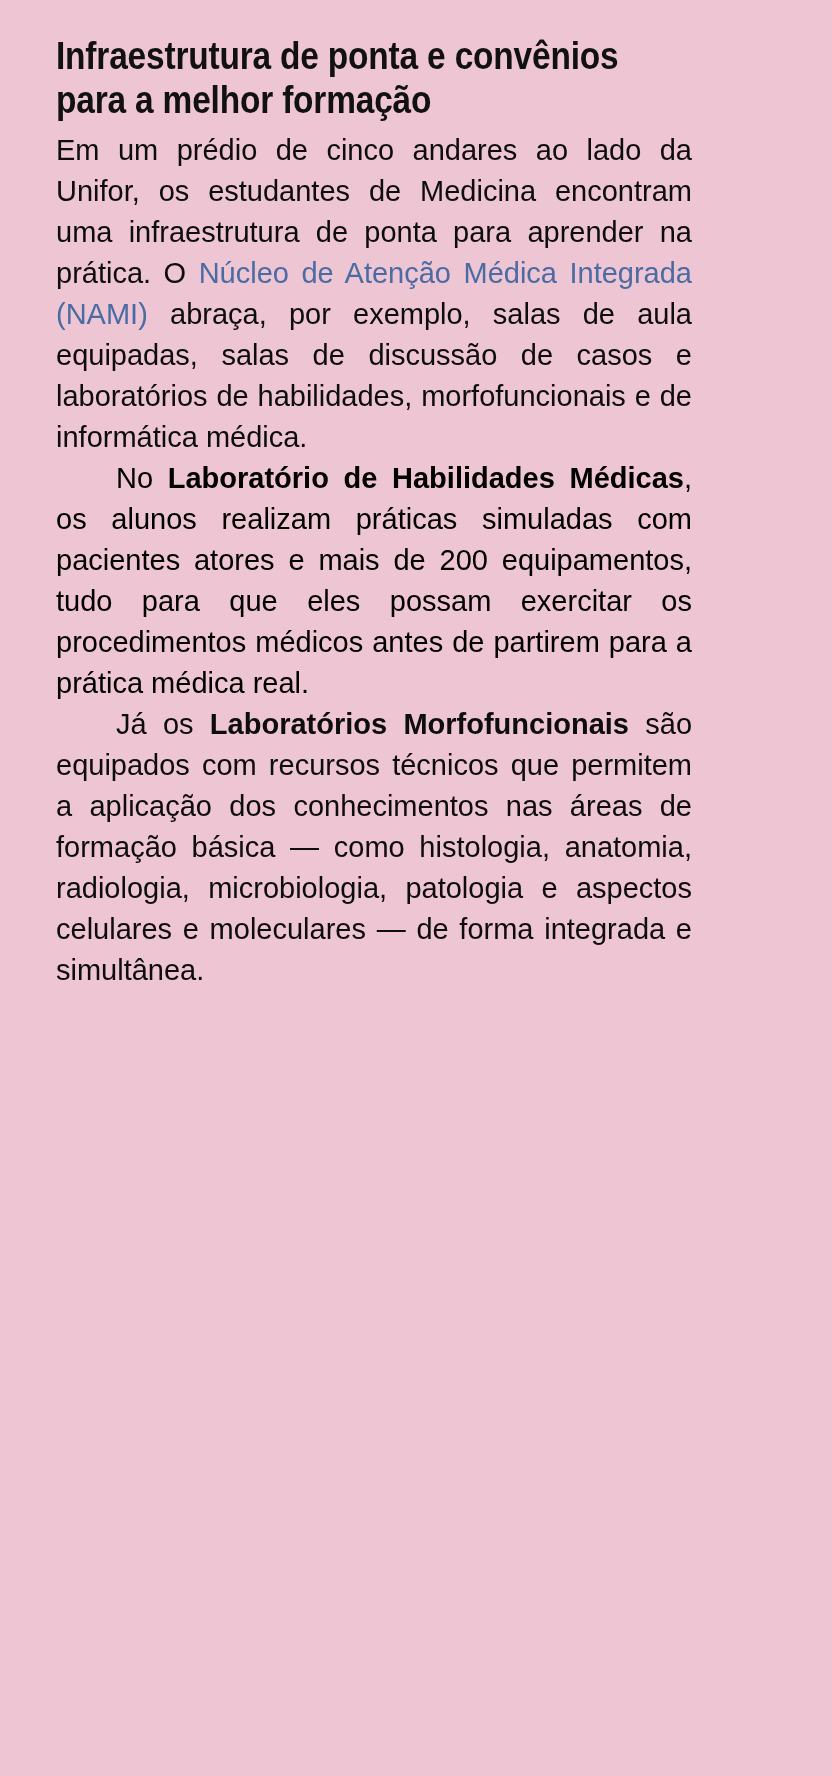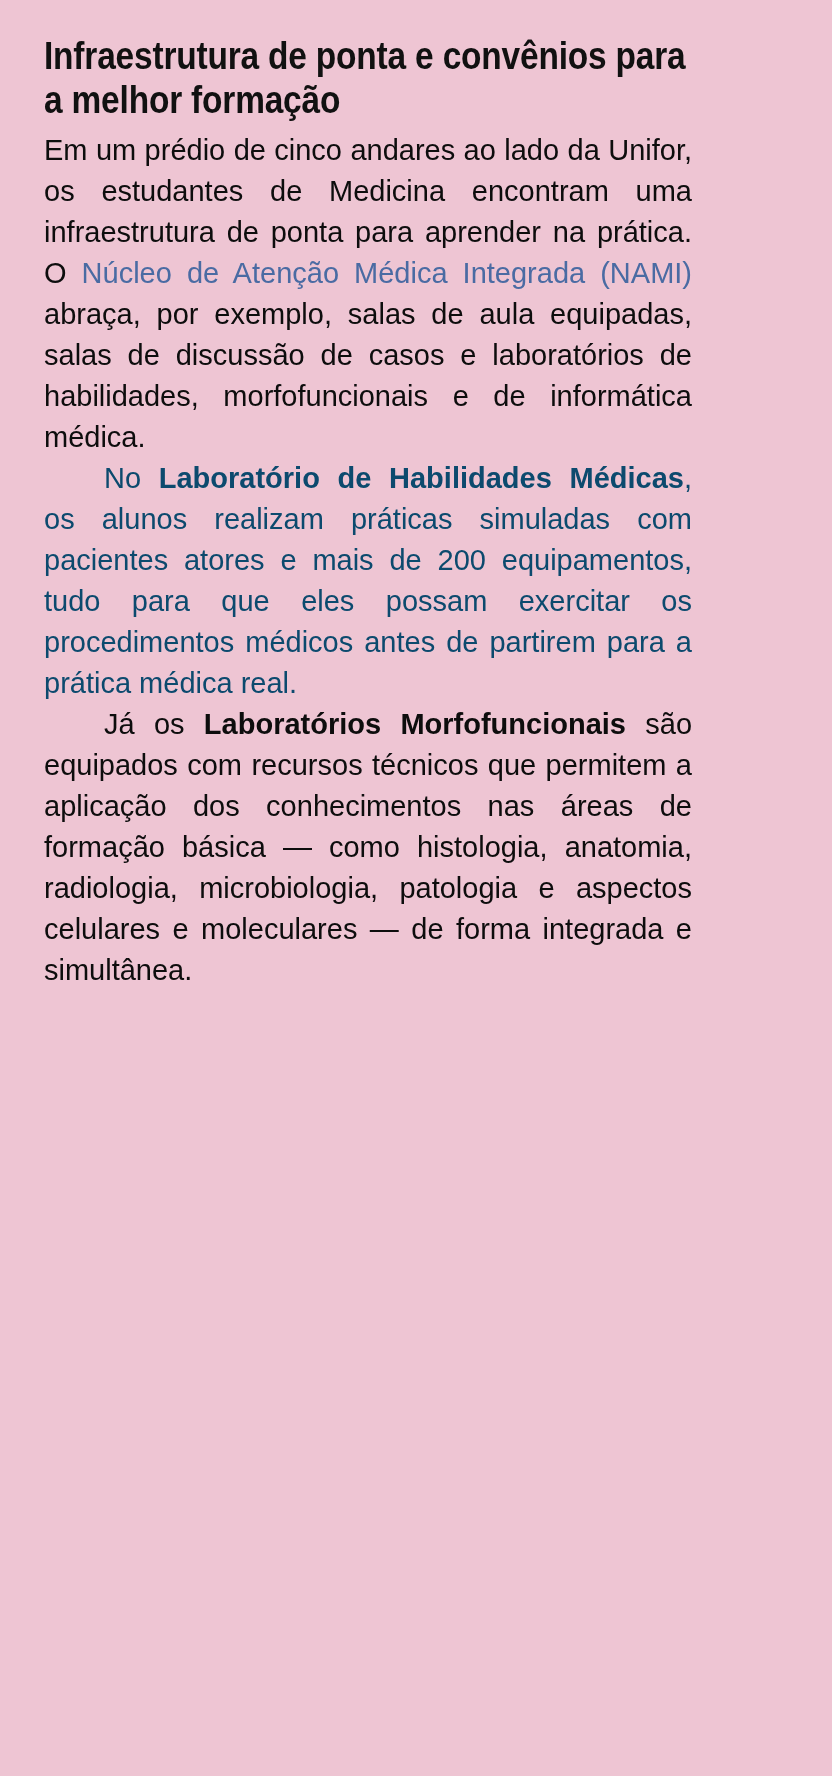--- a/index.html
+++ b/index.html
@@ -14,21 +14,21 @@
     font-family: "Liberation Serif", "DejaVu Serif", serif;
     -webkit-font-smoothing: antialiased;
     overflow: hidden;
   }
 
   .page {
     width: 832px;
     height: 1776px;
     background: #eec5d3;
     box-sizing: border-box;
-    padding: 34px 140px 0 44px;
+    padding: 34px 140px 0 56px;
     position: relative;
   }
 
   .article-heading {
     font-family: "Liberation Sans Narrow", "Liberation Sans", "DejaVu Sans Condensed", "DejaVu Sans", sans-serif;
     font-weight: 700;
     font-size: 38px;
     line-height: 44px;
     color: #111111;
     letter-spacing: -0.2px;
@@ -74,17 +74,17 @@
 </style>
 </head>
 <body style="background: rgb(238, 197, 211);">
 
 <div class="page" style="background: rgb(238, 197, 211);">
 
   <h1 class="article-heading" style="color: rgb(17, 17, 17);">Infraestrutura de ponta e convênios para a melhor formação</h1>
 
   <div id="article-body-container">
       <p class="article-body para-lead" style="color: rgb(13, 13, 13);"><span>Em um prédio de cinco andares ao lado da Unifor, os estudantes de Medicina encontram uma infraestrutura de ponta para aprender na prática. O </span><a class="link-text" href="#" style="color: rgb(74, 107, 163);">Núcleo de Atenção Médica Integrada (NAMI)</a><span> abraça, por exemplo, salas de aula equipadas, salas de discussão de casos e laboratórios de habilidades, morfofuncionais e de informática médica.</span></p>
-      <p class="article-body para-indent" style="color: #0c4a6e;"><span>No </span><strong class="strong-term">Laboratório de Habilidades Médicas</strong><span>, os alunos realizam práticas simuladas com pacientes atores e mais de 200 equipamentos, tudo para que eles possam exercitar os procedimentos médicos antes de partirem para a prática médica real.</span></p>
+      <p class="article-body para-indent" style="color: #000000;"><span>No </span><strong class="strong-term">Laboratório de Habilidades Médicas</strong><span>, os alunos realizam práticas simuladas com pacientes atores e mais de 200 equipamentos, tudo para que eles possam exercitar os procedimentos médicos antes de partirem para a prática médica real.</span></p>
       <p class="article-body para-indent" style="color: rgb(13, 13, 13);"><span>Já os </span><strong class="strong-term">Laboratórios Morfofuncionais</strong><span> são equipados com recursos técnicos que permitem a aplicação dos conhecimentos nas áreas de formação básica — como histologia, anatomia, radiologia, microbiologia, patologia e aspectos celulares e moleculares — de forma integrada e simultânea.</span></p>
     </div>
 
 </div>
 
 </body></html>

